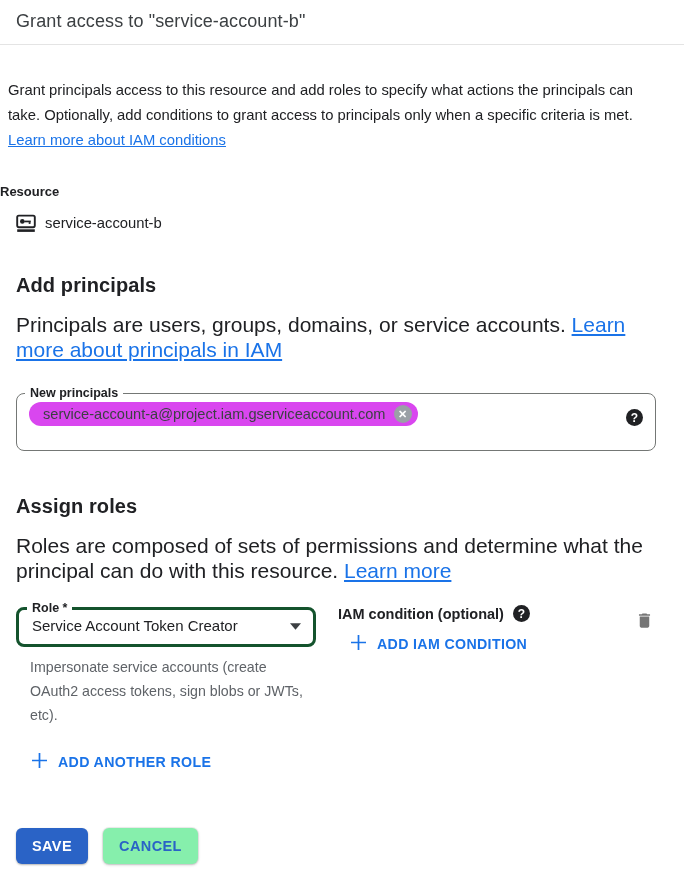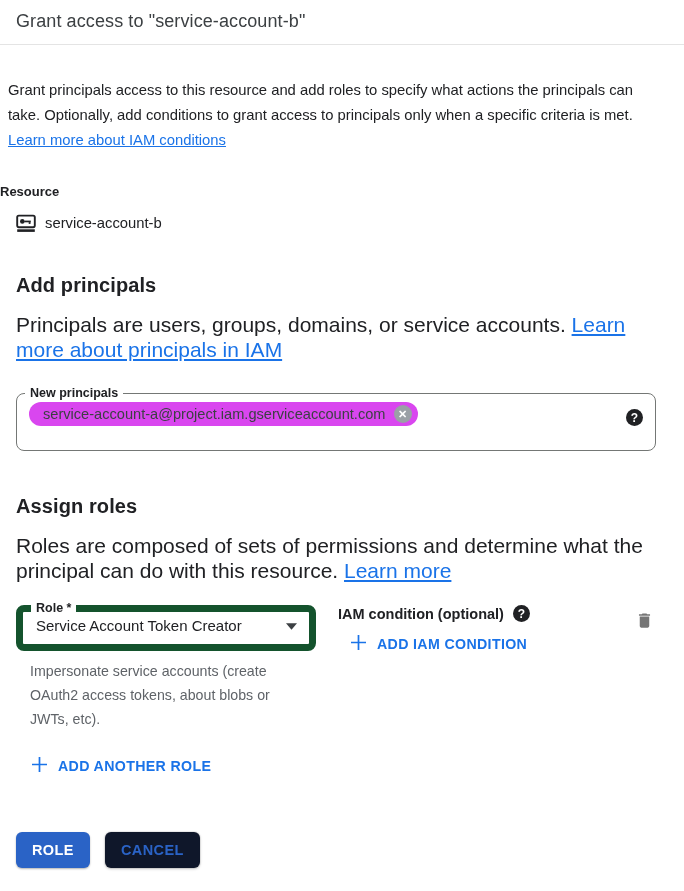--- a/index.html
+++ b/index.html
@@ -65,21 +65,21 @@
     background: #202124; color: #fff;
     display: inline-flex; align-items: center; justify-content: center;
     font-size: 12px; font-weight: 700; cursor: pointer; flex: 0 0 auto;
   }
   .principals-body .help-dot { margin-left: auto; margin-top: 7px; }
 
   
   .role-row { display: flex; align-items: flex-start; margin: 18px 16px 0; width: 652px; }
   .role-col { width: 300px; flex: 0 0 auto; }
   fieldset.role-field {
-    border: 7px solid #14532d; border-radius: 8px; margin: 0; width: 300px;
+    border: 3px solid #14532d; border-radius: 8px; margin: 0; width: 300px;
   }
   fieldset.role-field legend {
     font-size: 12.5px; font-weight: 700; color: #202124;
     padding: 0 5px; margin-left: 8px; line-height: 14px;
   }
   .role-select {
     display: flex; align-items: center; justify-content: space-between;
     padding: 1px 12px 10px 13px; cursor: pointer;
   }
   .role-value { font-size: 15px; color: #202124; }
@@ -108,21 +108,21 @@
     height: 36px; border-radius: 6px; border: none; cursor: pointer;
     font-family: "Liberation Sans", sans-serif;
     font-size: 14.5px; font-weight: 700; letter-spacing: .4px;
     padding: 0 16px;
   }
   .btn-save {
     background: #2a63c6; color: #fff;
     box-shadow: 0 1px 2px rgba(0,0,0,.3);
   }
   .btn-cancel {
-    background: #0f172a; color: #2a63c6; margin-left: 15px;
+    background: #86efac; color: #2a63c6; margin-left: 15px;
     box-shadow: 0 0 0 1px rgba(0,0,0,.06), 0 1px 3px rgba(0,0,0,.22);
   }
 </style>
 </head>
 <body>
 
 <div class="dialog">
 
   
   <div class="dialog-header">
@@ -182,21 +182,21 @@
         <legend>Role *</legend>
         <div class="role-select">
           <span class="role-value">Service Account Token Creator</span>
           <span>
             <svg width="11" height="7" viewBox="0 0 10 6" aria-hidden="true">
                 <path d="M0 0 L10 0 L5 6 Z" fill="#3c4043"></path>
               </svg>
           </span>
         </div>
       </fieldset>
-      <div class="role-help">Impersonate service accounts (create OAuth2 access tokens, about blobs or JWTs, etc).</div>
+      <div class="role-help">Impersonate service accounts (create OAuth2 access tokens, sign blobs or JWTs, etc).</div>
     </div>
 
     <div class="condition-col">
       <div class="condition-label">
         <span>IAM condition (optional)</span>
         <span class="help-dot">?</span>
       </div>
       <button class="text-btn add-condition-btn">
         <span>
           <svg width="15" height="15" viewBox="0 0 14 14" aria-hidden="true">
@@ -220,17 +220,17 @@
     <span>
       <svg width="15" height="15" viewBox="0 0 14 14" aria-hidden="true">
           <path d="M6.2 0 H7.8 V6.2 H14 V7.8 H7.8 V14 H6.2 V7.8 H0 V6.2 H6.2 Z" fill="#1a73e8"></path>
         </svg>
     </span>
     <span>ADD ANOTHER ROLE</span>
   </button>
 
   
   <div class="actions">
-    <button class="btn btn-save">ROLE</button>
+    <button class="btn btn-save">SAVE</button>
     <button class="btn btn-cancel">CANCEL</button>
   </div>
 
 </div>
 
 </body></html>

